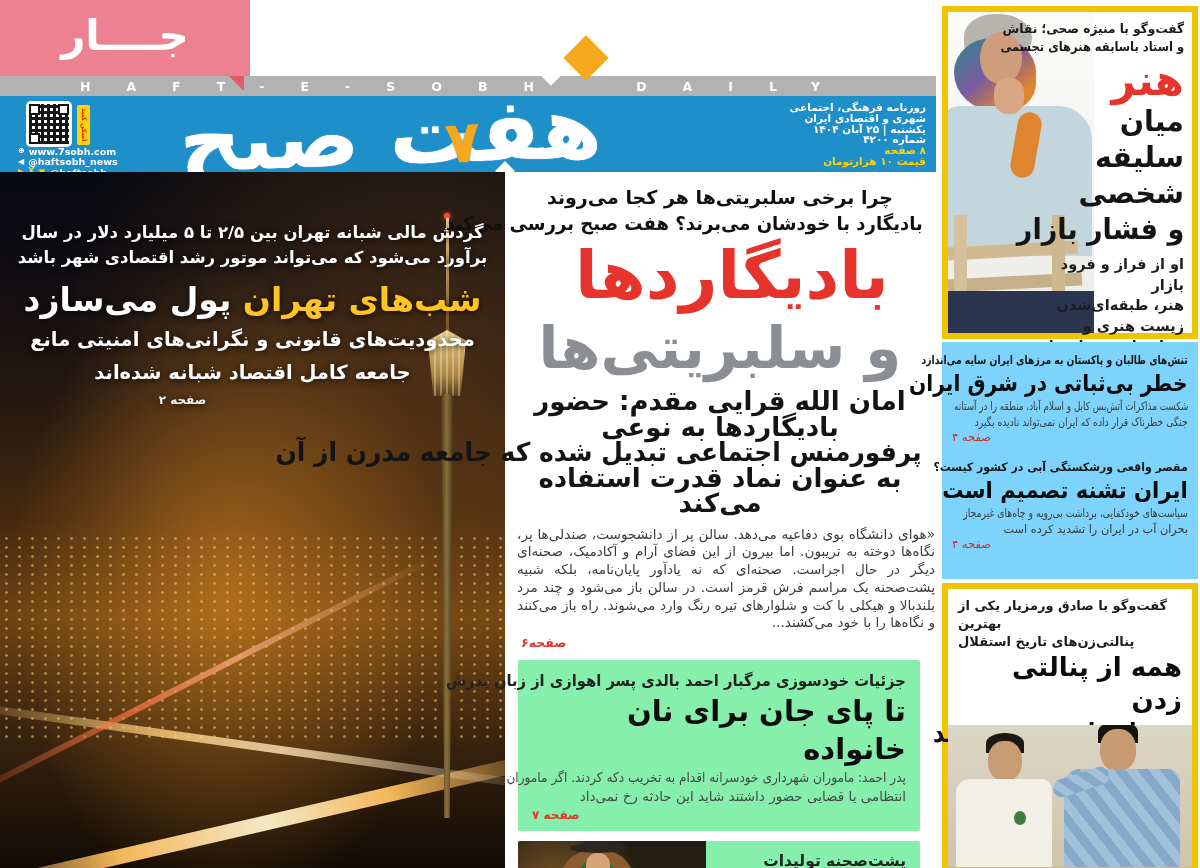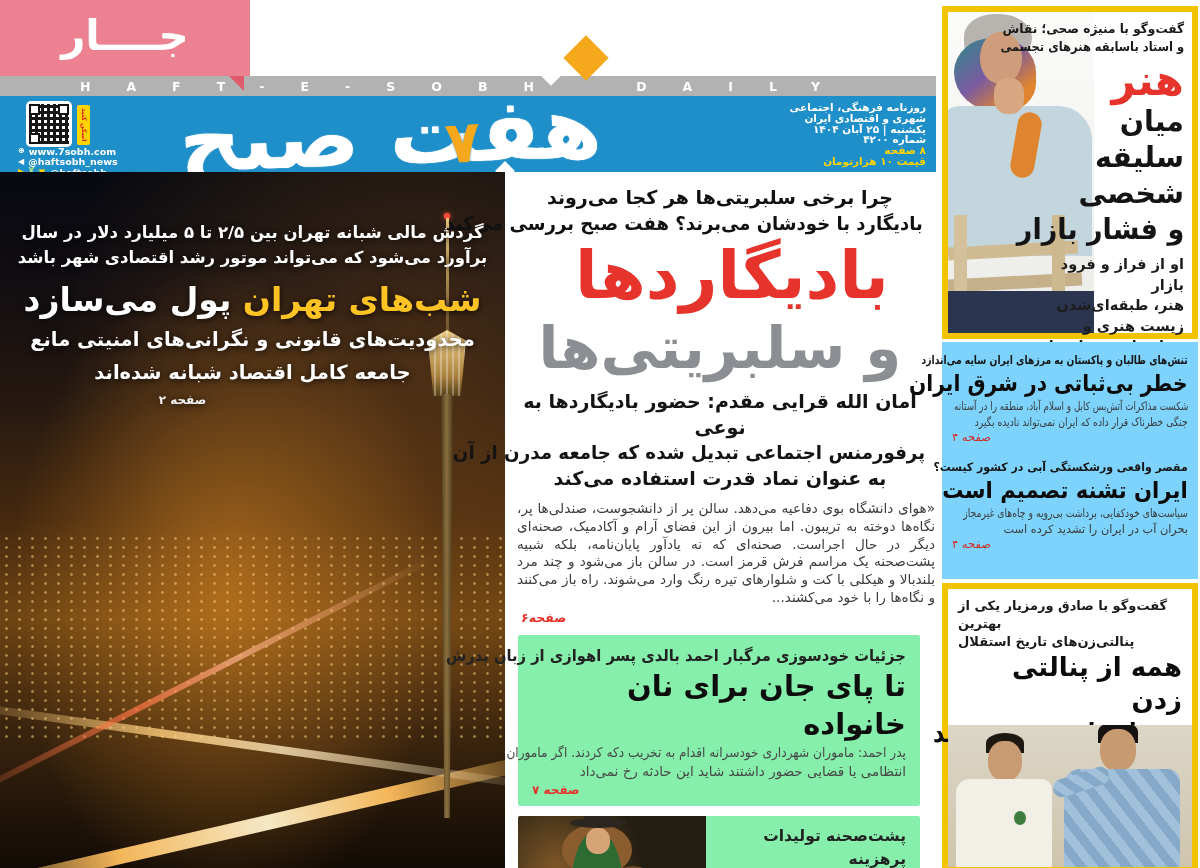--- a/index.html
+++ b/index.html
@@ -84,21 +84,21 @@
   .lp-dek{margin-top:5px;color:#fff;font-size:19.5px;font-weight:bold;line-height:28px;}
   .lp-page{margin-top:6px;color:#f2f2f2;font-size:12px;font-weight:bold;}
   .lp-page span{position:relative;left:-70px;}
 
   
   .center-col{position:absolute;left:505px;top:172px;width:430px;height:696px;direction:rtl;}
   .mc-k{font-size:19px;font-weight:800;color:#111;text-align:center;line-height:26px;}
   .fit{display:inline-block;white-space:nowrap;transform-origin:50% 50%;}
   .mc-title-red{font-size:66px;font-weight:900;color:#e6332b;text-align:center;line-height:76px;margin-top:2px;padding-left:24px;}
   .mc-title-gray{font-size:58px;font-weight:900;color:#8b8e92;text-align:center;line-height:68px;}
-  .mc-deck{font-size:19px;font-weight:800;color:#141414;text-align:center;line-height:25.5px;}
+  .mc-deck{font-size:26px;font-weight:800;color:#141414;text-align:center;line-height:25.5px;}
   .mc-body{margin:9px 0 0 12px;font-size:13.6px;line-height:17.8px;color:#3c3c3c;text-align:justify;}
   .mc-page{margin:3px 16px 0;text-align:left;color:#e6332b;font-size:12.5px;font-weight:800;}
   .graybox{margin:10px 15px 0 13px;background:#86efac;border-radius:2px;padding:9px 14px;}
   .gb-kicker{font-size:16px;font-weight:800;color:#222;text-align:right;line-height:23px;}
   .gb-title{font-size:29px;font-weight:900;color:#0d0d0d;text-align:right;line-height:38px;}
   .gb-dek{font-size:13.5px;color:#474747;line-height:19px;text-align:right;}
   .gb-page{color:#e6332b;font-size:12px;font-weight:800;text-align:left;margin-top:2px;}
   .box2{position:relative;height:160px;padding:9px 14px 9px 0;overflow:hidden;}
   .box2-text{padding-left:14px;margin-right:0;margin-left:196px;}
   .mus-photo{position:absolute;left:0;top:0;width:188px;height:100%;overflow:hidden;

